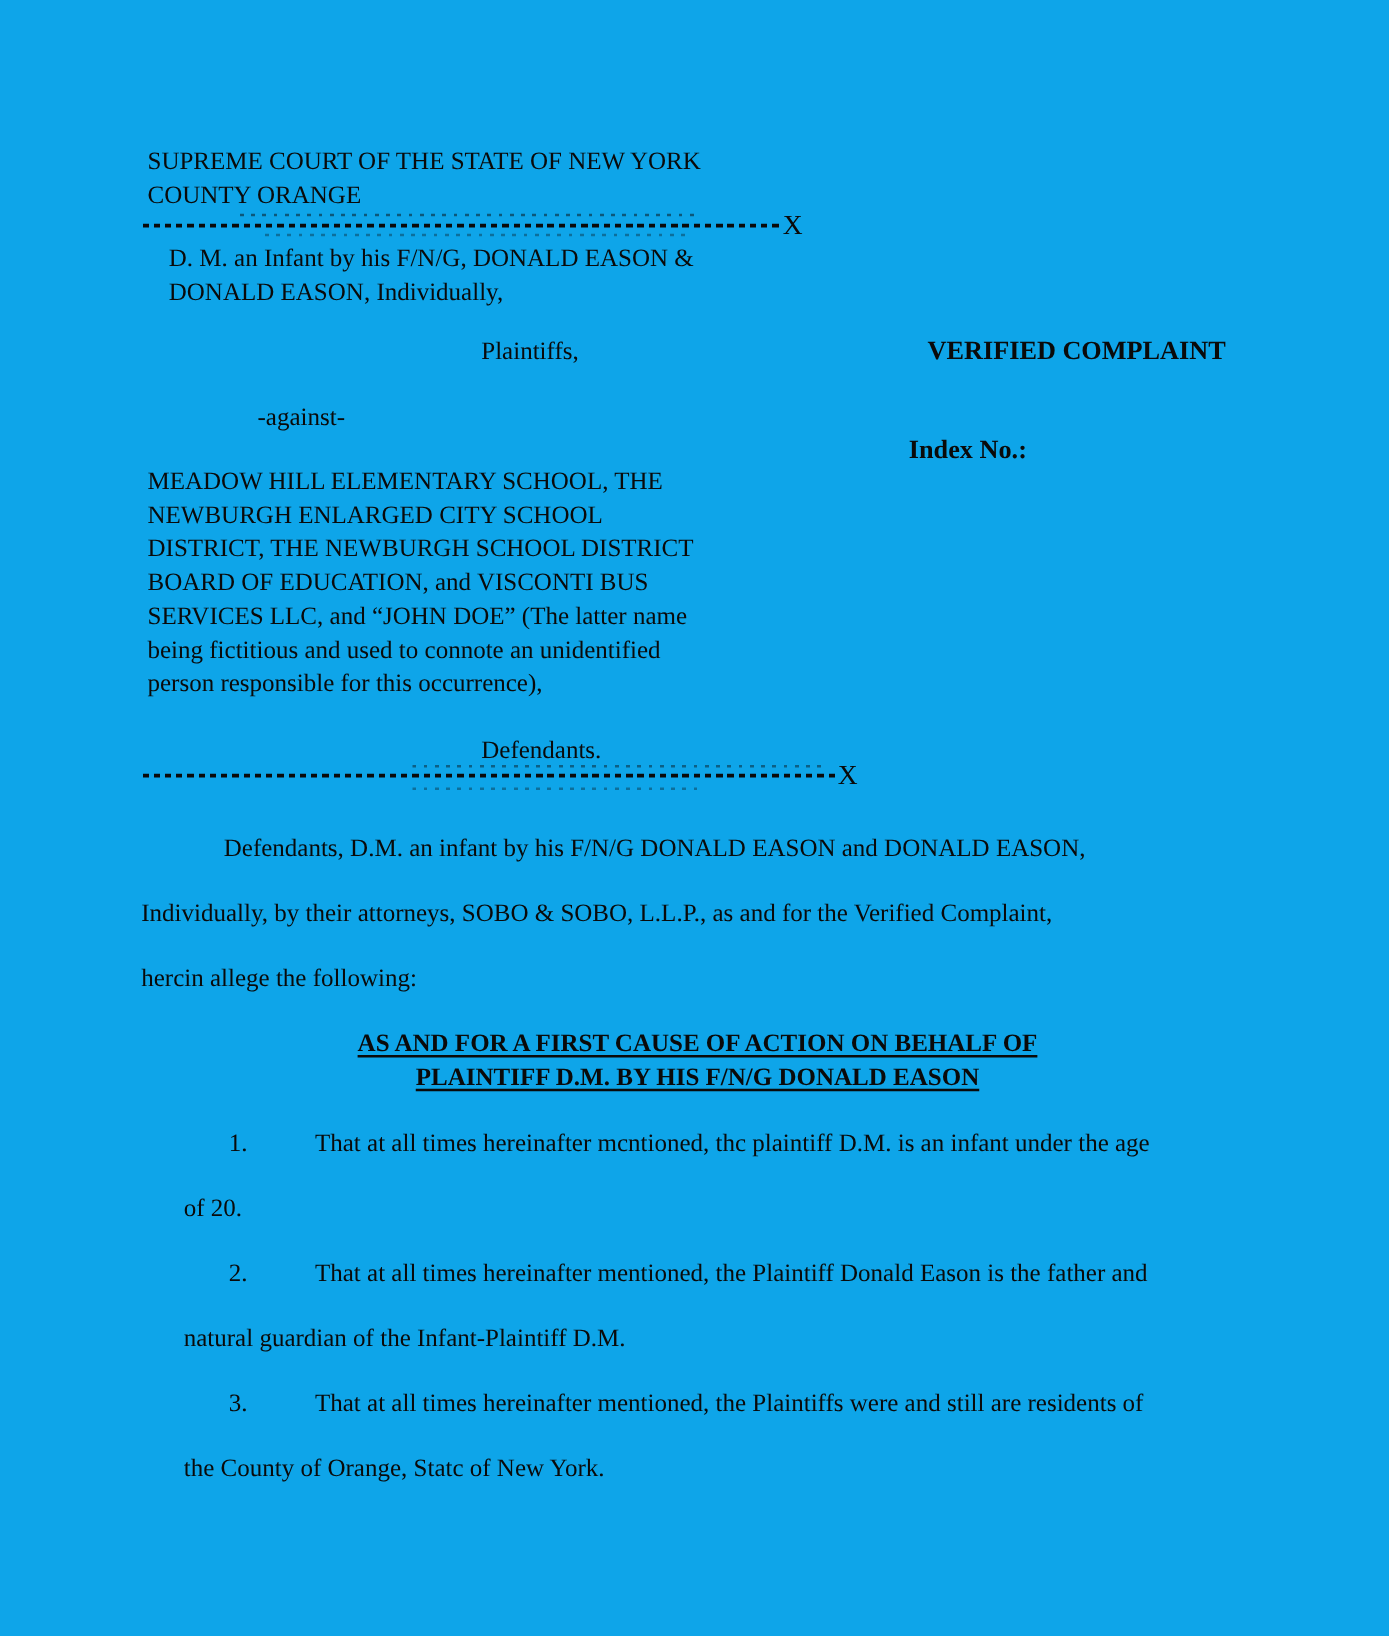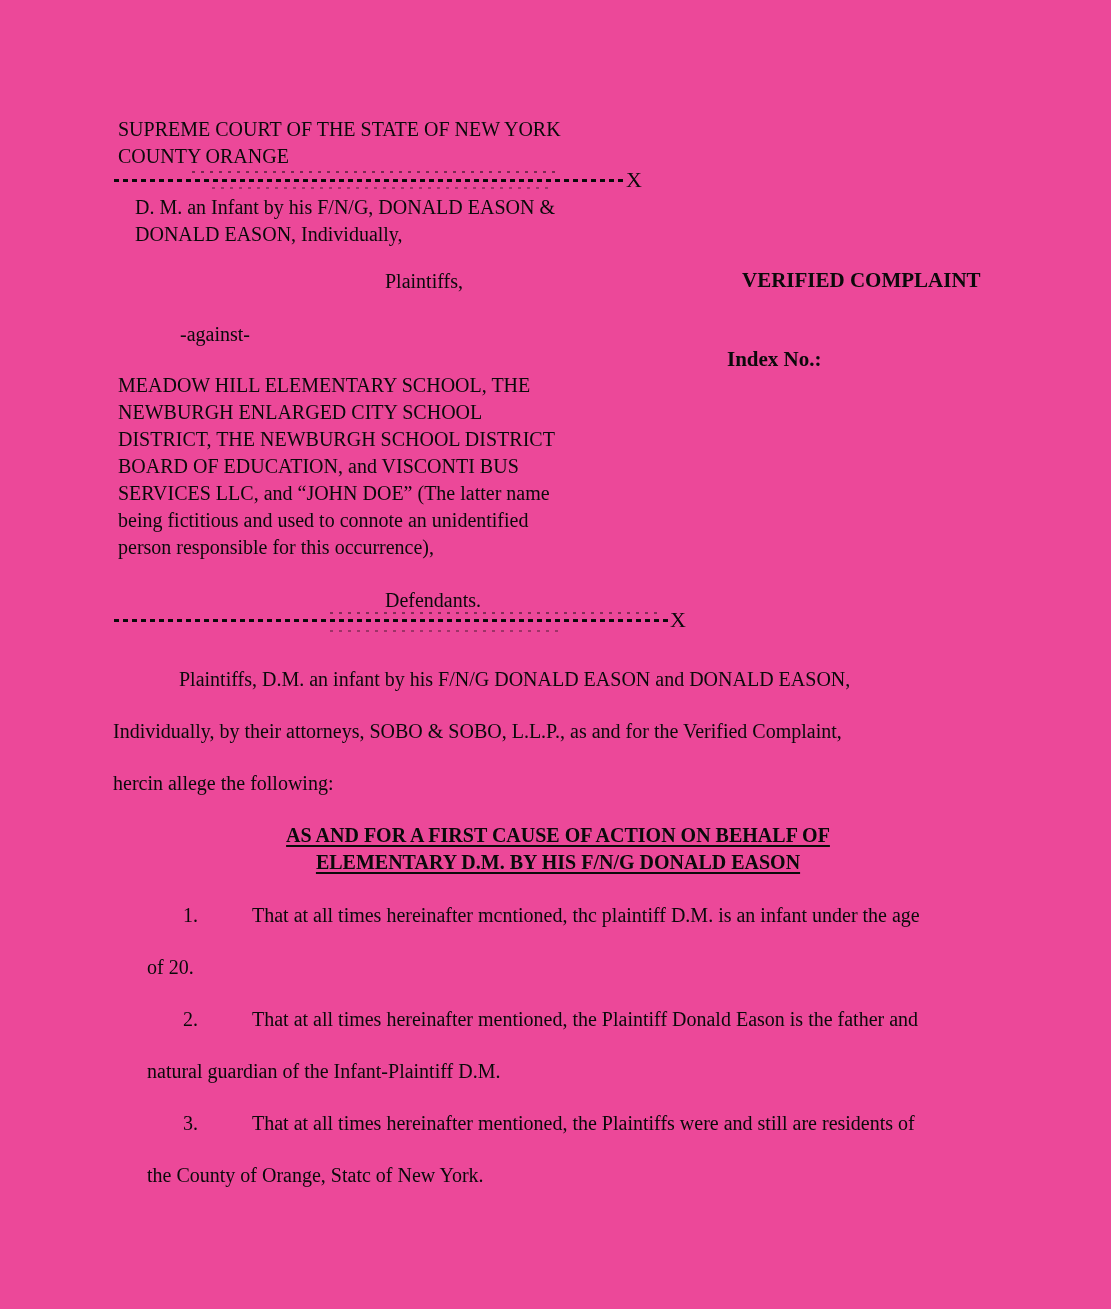--- a/index.html
+++ b/index.html
@@ -1,21 +1,21 @@
 <!DOCTYPE html>
 <html><head>
 <meta charset="utf-8">
 <style>
   * { margin: 0; padding: 0; box-sizing: border-box; }
   html, body { background: #ffffff; }
   .page {
     position: relative;
     width: 1111px;
     height: 1309px;
-    background: #ec4899;
+    background: #0ea5e9;
     color: #0a0a0a;
     font-family: "Liberation Serif", "DejaVu Serif", serif;
     font-size: 20px;
     overflow: hidden;
   }
   .abs { position: absolute; }
   .nowrap { white-space: nowrap; }
 
   
   .caption-line { line-height: 27px; white-space: nowrap; }
@@ -76,21 +76,21 @@
 
   <div class="abs" style="top:194px; left:118px;margin-left:17px;">
     <div class="caption-line">D. M. an Infant by his F/N/G, DONALD EASON &amp;</div>
     <div class="caption-line">DONALD EASON, Individually,</div>
   </div>
 
   <div class="abs nowrap" style="top:270px; left:385px;">Plaintiffs,</div>
 
   <div class="abs right-col" style="top:268px; left:742px;">VERIFIED COMPLAINT</div>
 
-  <div class="abs nowrap" style="top:323px; left:180px;text-align:right;">-against-</div>
+  <div class="abs nowrap" style="top:323px; left:206px;text-align:right;">-against-</div>
 
   <div class="abs right-col" style="top:347px; left:727px;">Index No.:</div>
 
   <div class="abs" style="top:372px; left:118px;">
     <div class="caption-line">MEADOW HILL ELEMENTARY SCHOOL, THE</div>
     <div class="caption-line">NEWBURGH ENLARGED CITY SCHOOL</div>
     <div class="caption-line">DISTRICT, THE NEWBURGH SCHOOL DISTRICT</div>
     <div class="caption-line">BOARD OF EDUCATION, and VISCONTI BUS</div>
     <div class="caption-line">SERVICES LLC, and “JOHN DOE” (The latter name</div>
     <div class="caption-line">being fictitious and used to connote an unidentified</div>
@@ -100,28 +100,28 @@
   <div class="abs nowrap" style="top:589px; left:385px;text-align:right;">Defendants.</div>
 
   <div class="abs rule" style="top:608px; left:114px; width:572px;">
     <span class="dashes"></span>
     <span class="xend">X</span>
   </div>
   <div class="artifact" style="top:612px; left:330px; width:330px; opacity:.45;"></div>
   <div class="artifact" style="top:630px; left:330px; width:230px; opacity:.35;"></div>
 
   <div class="abs" style="top:666px; left:113px; width:950px;">
-    <div class="pline indent">Plaintiffs, D.M. an infant by his F/N/G DONALD EASON and DONALD EASON,</div>
+    <div class="pline indent">Defendants, D.M. an infant by his F/N/G DONALD EASON and DONALD EASON,</div>
     <div class="pline">Individually, by their attorneys, SOBO &amp; SOBO, L.L.P., as and for the Verified Complaint,</div>
     <div class="pline">hercin allege the following:</div>
   </div>
 
   <div class="abs heading" style="top:822px; left:113px; width:890px;">
     <div class="hline">AS AND FOR A FIRST CAUSE OF ACTION ON BEHALF OF</div>
-    <div class="hline">ELEMENTARY D.M. BY HIS F/N/G DONALD EASON</div>
+    <div class="hline">PLAINTIFF D.M. BY HIS F/N/G DONALD EASON</div>
   </div>
 
   <div class="abs" style="top:902px; left:113px; width:960px;">
     <div class="pline"><span class="pnum">1.</span><span>That at all times hereinafter mcntioned, thc plaintiff D.M. is an infant under the age</span></div>
     <div class="pline cont">of 20.</div>
   </div>
 
   <div class="abs" style="top:1006px; left:113px; width:960px;">
     <div class="pline"><span class="pnum">2.</span><span>That at all times hereinafter mentioned, the Plaintiff Donald Eason is the father and</span></div>
     <div class="pline cont">natural guardian of the Infant-Plaintiff D.M.</div>

